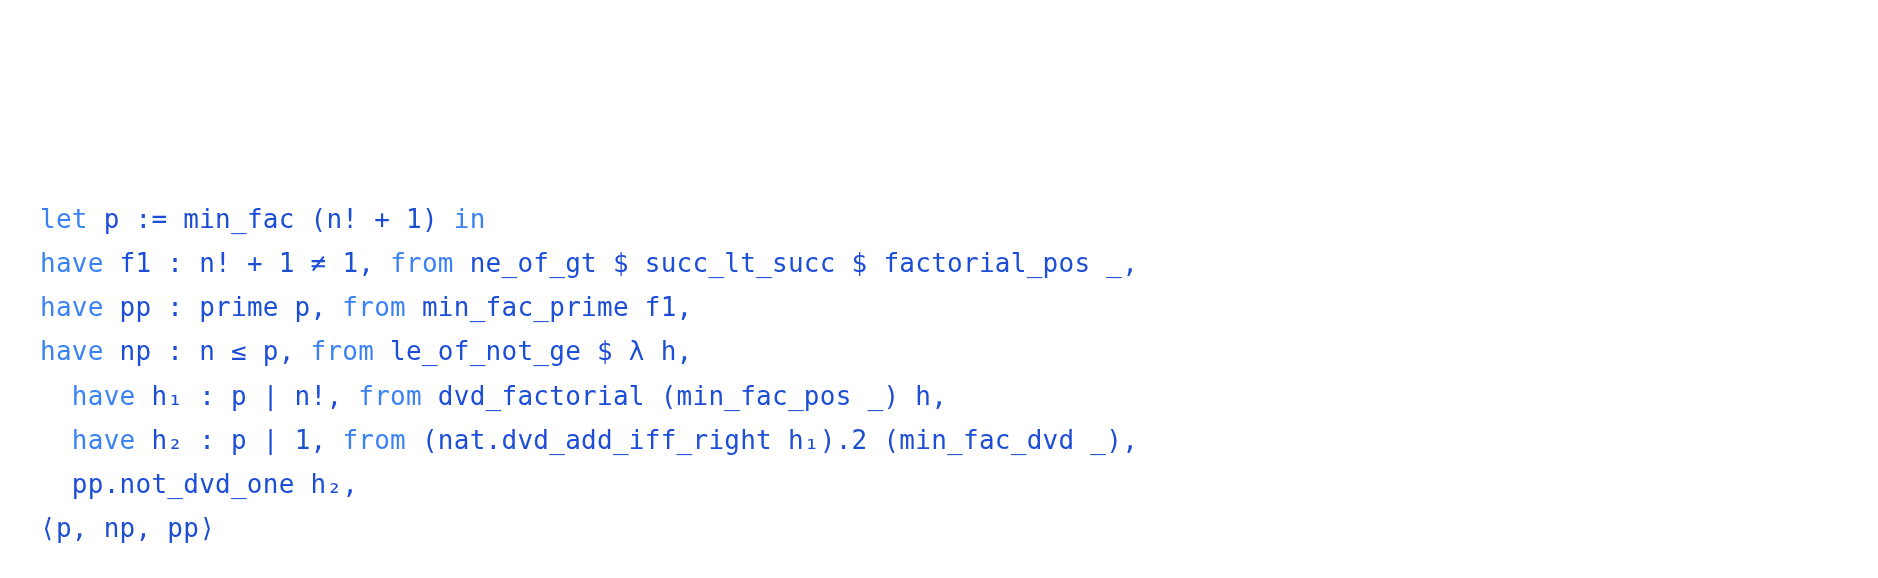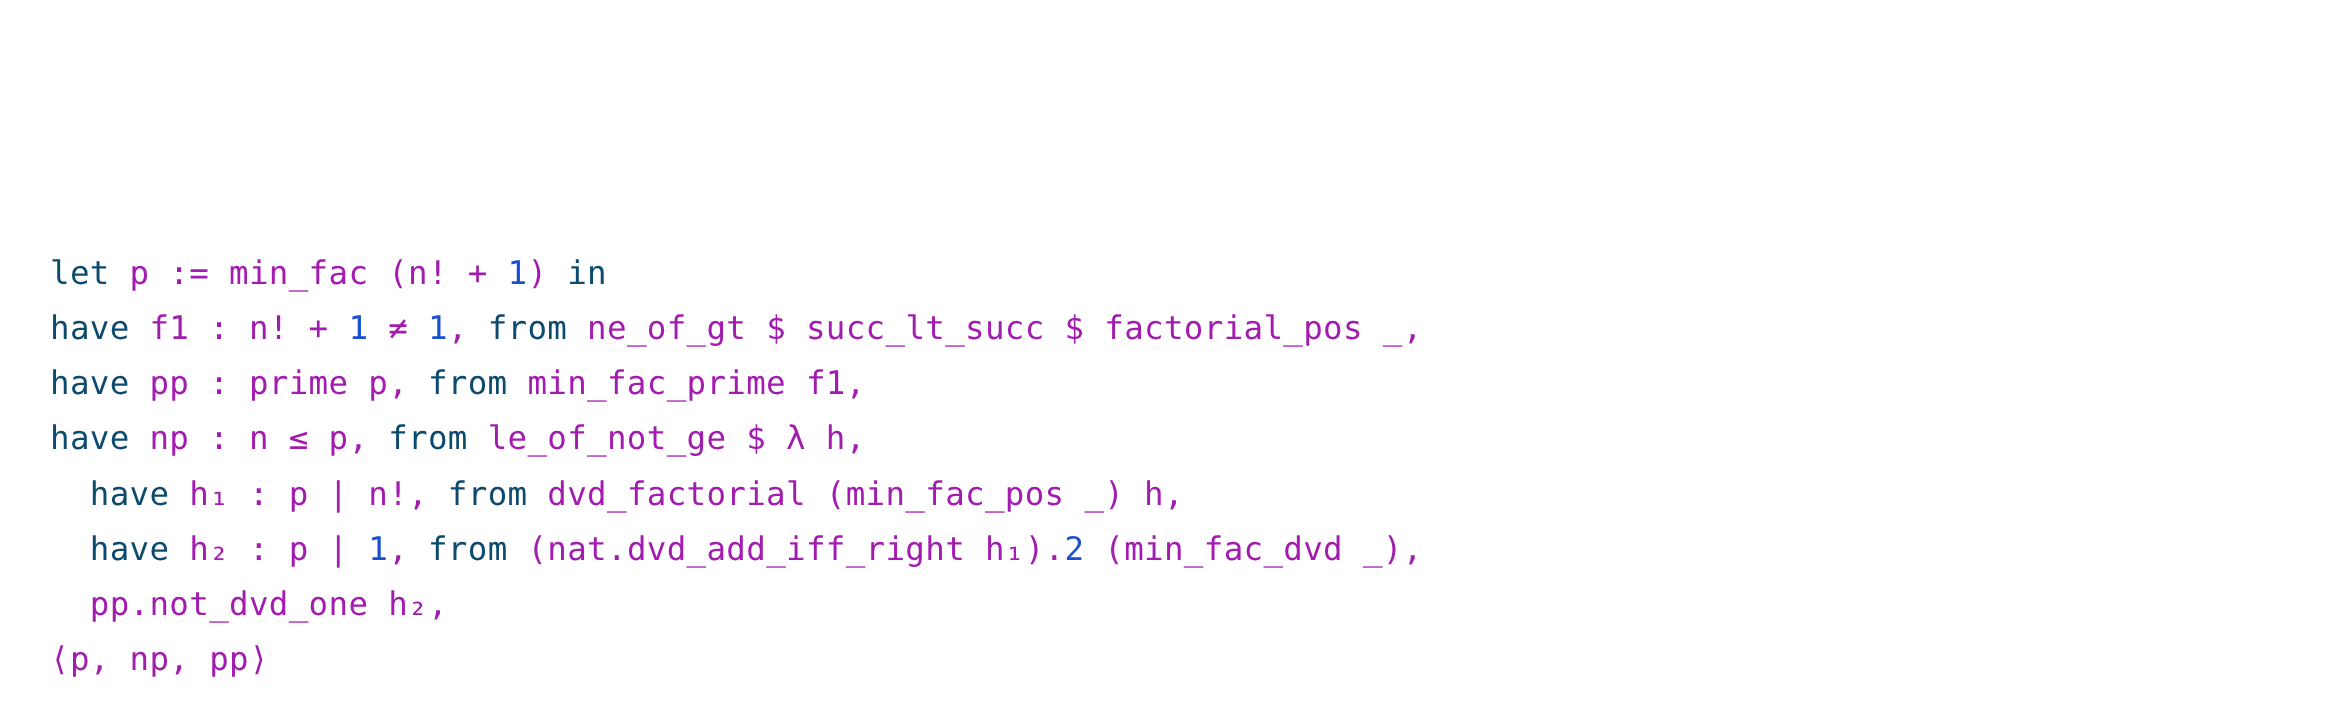--- a/index.html
+++ b/index.html
@@ -9,23 +9,23 @@
     font-family: "SF Mono", "Menlo", "Consolas", "DejaVu Sans Mono", monospace;
     font-size: 26px;
     line-height: 1.7;
     color: #222;
     white-space: pre;
     letter-spacing: 0.01em;
   }
   .line {
     display: block;
   }
-  .kw { color: #0c4a6e; }      
+  .kw { color: #3b82f6; }      
   .num { color: #1a4fcf; }     
-  .txt { color: #a21caf; }        
+  .txt { color: #1d4ed8; }        
 </style>
 </head>
 <body>
 
 
 
 <div id="code-container"><span class="line"><span class="kw">let</span><span class="txt"> p := min_fac (n! + </span><span class="num">1</span><span class="txt">) </span><span class="kw">in</span></span><span class="line"><span class="kw">have</span><span class="txt"> f1 : n! + </span><span class="num">1</span><span class="txt"> ≠ </span><span class="num">1</span><span class="txt">, </span><span class="kw">from</span><span class="txt"> ne_of_gt $ succ_lt_succ $ factorial_pos _,</span></span><span class="line"><span class="kw">have</span><span class="txt"> pp : prime p, </span><span class="kw">from</span><span class="txt"> min_fac_prime f1,</span></span><span class="line"><span class="kw">have</span><span class="txt"> np : n ≤ p, </span><span class="kw">from</span><span class="txt"> le_of_not_ge $ λ h,</span></span><span class="line"><span class="txt">  </span><span class="kw">have</span><span class="txt"> h₁ : p ∣ n!, </span><span class="kw">from</span><span class="txt"> dvd_factorial (min_fac_pos _) h,</span></span><span class="line"><span class="txt">  </span><span class="kw">have</span><span class="txt"> h₂ : p ∣ </span><span class="num">1</span><span class="txt">, </span><span class="kw">from</span><span class="txt"> (nat.dvd_add_iff_right h₁).</span><span class="num">2</span><span class="txt"> (min_fac_dvd _),</span></span><span class="line"><span class="txt">  </span><span class="txt">pp.not_dvd_one h₂,</span></span><span class="line"><span class="txt">⟨p, np, pp⟩</span></span></div>
 
 
 

